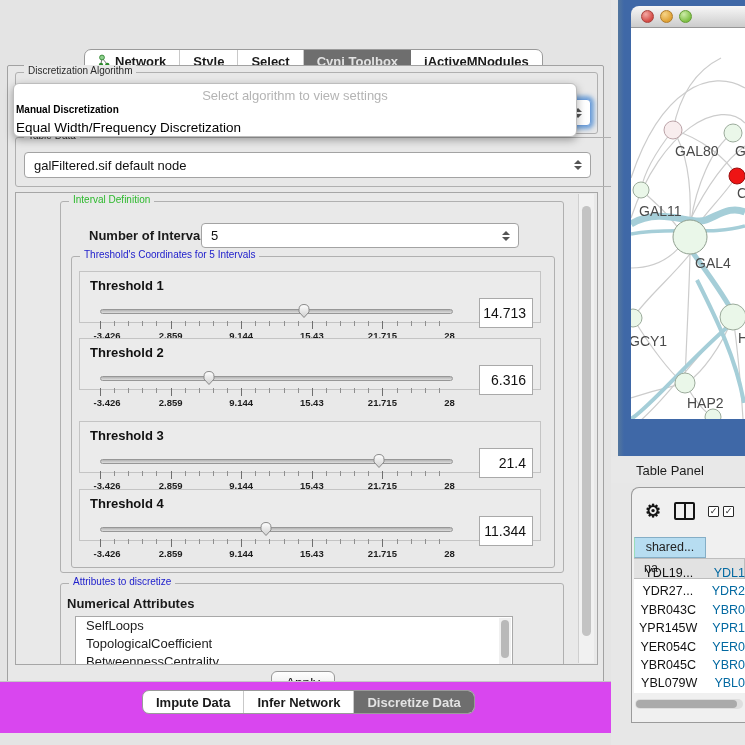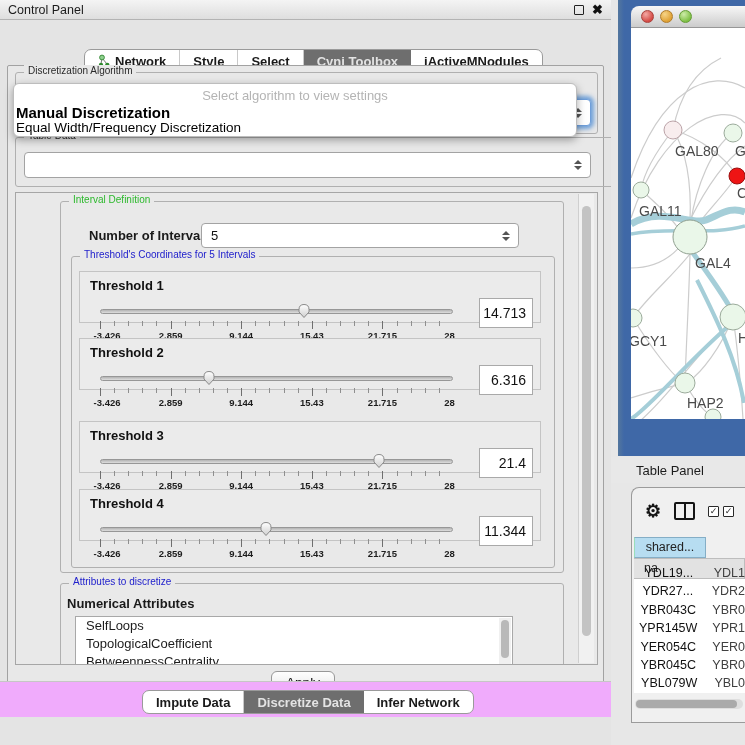--- a/index.html
+++ b/index.html
@@ -72,28 +72,28 @@
   .listbox { position:absolute; background:#ffffff; border:1px solid #a8a8a8; }
   .listbox .item { padding:1px 0 1px 10px; font-size:13px; color:#1c1c1c; line-height:16px; }
   .list-scroll { position:absolute; right:1px; top:1px; width:12px; bottom:1px; background:#f0f0f0; }
   .list-scroll .thumb-v2 { position:absolute; left:2px; top:2px; width:8px; height:38px; background:#b9b9b9; border-radius:4px; }
 
   .apply-btn { position:absolute; left:263px; top:605px; width:64px; height:22px;
     background:linear-gradient(#fefefe,#e7e7e7); border:1px solid #989898; border-radius:6px;
     display:flex; align-items:center; justify-content:center; font-size:13.5px; color:#111; }
 
   
-  .bottom-strip { position:absolute; left:0; top:681px; width:611px; height:36px; background:#f0abfc; border-top:1px solid #c6c6c6; }
+  .bottom-strip { position:absolute; left:0; top:681px; width:611px; height:52px; background:#d946ef; border-top:1px solid #c6c6c6; }
   .tabstrip.bottom { left:142px; top:8px; }
 
   
   .algo-popup { position:absolute; left:13px; top:83px; width:564px; height:54px; background:#ffffff;
     border:1px solid #bdbdbd; border-radius:6px; box-shadow:0 3px 9px rgba(0,0,0,.35); z-index:50; }
   .popup-hint { position:absolute; top:4px; left:0; width:100%; text-align:center; color:#b4b4b4; font-size:13px; }
-  .popup-opt1 { position:absolute; top:20px; left:2px; font-weight:bold; font-size:15px; color:#000; }
+  .popup-opt1 { position:absolute; top:20px; left:2px; font-weight:bold; font-size:10px; color:#000; }
   .popup-opt2 { position:absolute; top:36px; left:2px; font-size:13.5px; color:#000; }
 
   
   #right-panel { position:absolute; left:611px; top:0; width:134px; height:745px; background:#e7e7e7; }
   .net-window { position:absolute; left:7px; top:0; width:127px; height:456px;
     background:linear-gradient(90deg,#54779e 0,#3f68a7 6px); }
   .net-titlebar { position:absolute; left:13px; top:6px; right:0; height:22px;
     background:linear-gradient(#f7f7f7,#cccccc); border-bottom:1px solid #979797; border-radius:8px 0 0 0;
     display:flex; align-items:center; padding-left:10px; gap:6px; }
   .light { width:13px; height:13px; border-radius:50%; }
@@ -115,47 +115,40 @@
   .chk.pair { margin-left:-8px; }
 
   .tp-table { position:absolute; left:2px; top:49px; right:0; height:156px; overflow:hidden; }
   .tp-header { display:flex; height:27px;flex-direction:column; }
   .th1 { width:72px; background:#b7ddf1; border:1px solid #85aec6; border-left:1px solid #9db; text-align:center;
     font-size:12.5px; line-height:19px; color:#222; }
   .th2 { flex:1; background:#e2e2e2; border:1px solid #bdbdbd; border-left:none; padding-left:10px;
     font-size:12.5px; line-height:19px; color:#222; }
   .tp-row { display:flex; height:18.4px; background:#ffffff; }
   .td1 { width:72px; text-align:center; font-size:12.5px; line-height:18px; color:#111; }
-  .td2 { flex:1; padding-left:10px; font-size:12.5px; line-height:18px; color:#404040; }
+  .td2 { flex:1; padding-left:10px; font-size:12.5px; line-height:18px; color:#0369a1; }
   .hscrollbar { position:absolute; left:3px; right:2px; top:211px; height:10px; background:#dedede; border-radius:5px; }
   .hscrollbar .thumb-h { position:absolute; left:1px; top:1px; right:6px; height:8px; background:#aaaaaa; border-radius:4px; }
 
   svg text { font-family:"Liberation Sans", sans-serif; }
 </style>
 </head>
 <body>
 
 <svg width="0" height="0" style="position:absolute">
   <defs>
     <linearGradient id="thumbGrad" x1="0" y1="0" x2="0" y2="1">
       <stop offset="0" stop-color="#ffffff"></stop>
         <stop offset="1" stop-color="#cfcfcf"></stop>
     </linearGradient>
   </defs>
 </svg>
 
 <div id="left-panel">
 
-  <div class="cp-titlebar">
-    <span class="cp-title">Control Panel</span>
-    <span class="cp-winbtns">
-      <span class="float-box"></span>
-      <span class="close-x">✖</span>
-    </span>
-  </div>
 
   <div class="tabstrip">
     <div class="tab">
       <svg width="12" height="14" viewBox="0 0 12 14">
         <line x1="4" y1="4" x2="3" y2="10" stroke="#7a7a7a" stroke-width="1"></line>
         <line x1="4" y1="4" x2="9" y2="10" stroke="#7a7a7a" stroke-width="1"></line>
         <circle cx="4" cy="3.5" r="2.4" fill="#8fd18f" stroke="#3f8f3f"></circle>
         <circle cx="3" cy="11" r="2.2" fill="#2e8b2e"></circle>
         <circle cx="9.3" cy="11" r="2.2" fill="#2e8b2e"></circle>
       </svg>
@@ -183,20 +176,21 @@
         <span class="arrows">
             <i class="up"></i>
             <i class="dn"></i>
           </span>
       </div>
     </div>
 
     <div class="group" style="left:7px; top:71px; width:655px; height:50px;">
       <span class="group-label plain">Table Data</span>
       <div class="combo" style="left:8px; top:14px; width:567px; height:26px;">
+        <span>galFiltered.sif default node</span>
         <span class="arrows">
             <i class="up"></i>
             <i class="dn"></i>
           </span>
       </div>
     </div>
 
     <div class="scrollpanel">
 
       <div class="group" style="left:44px; top:8px; width:504px; height:372px; background:#e9e9e9;">
@@ -319,25 +313,25 @@
     </div>
 
     <div class="apply-btn">Apply</div>
   </div>
 
   <div class="bottom-strip">
     <div class="tabstrip bottom">
       <div class="tab">
         <span>Impute Data</span>
       </div>
+      <div class="tab">
+        <span>Infer Network</span>
+      </div>
       <div class="tab selected">
         <span>Discretize Data</span>
-      </div>
-      <div class="tab">
-        <span>Infer Network</span>
       </div>
     </div>
   </div>
 </div>
 
 <div class="algo-popup">
   <div class="popup-hint">Select algorithm to view settings</div>
   <div class="popup-opt1">Manual Discretization</div>
   <div class="popup-opt2">Equal Width/Frequency Discretization</div>
 </div>

